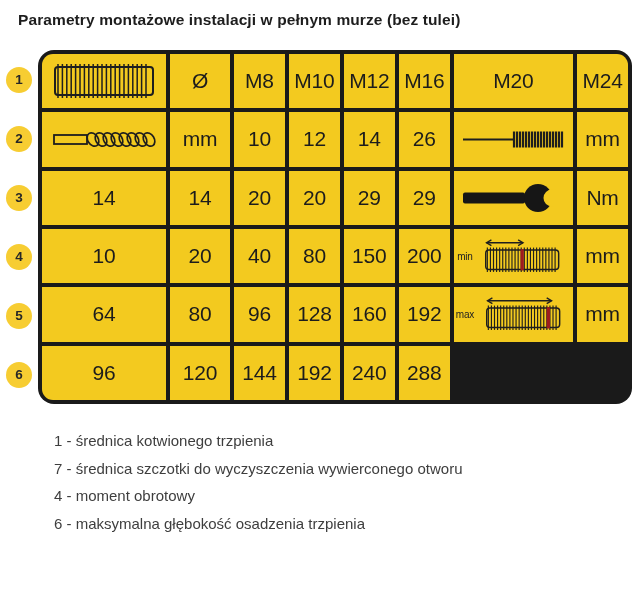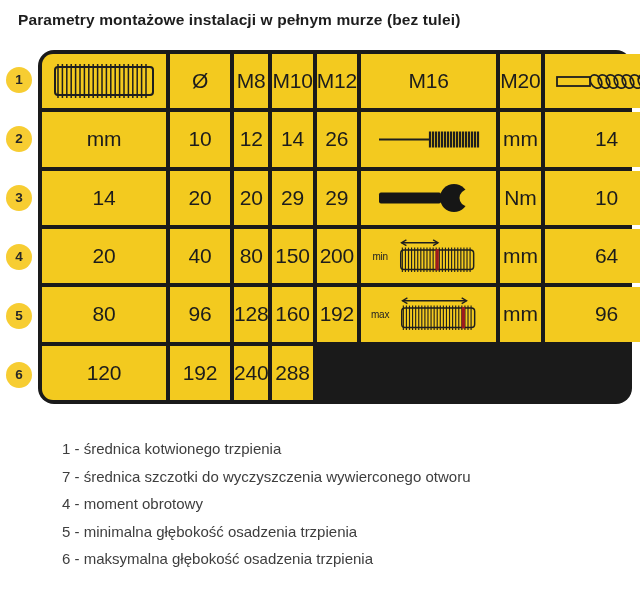--- a/index.html
+++ b/index.html
@@ -30,36 +30,36 @@
   }
   .cell{
     background:var(--cell-yellow);
     display:flex;align-items:center;justify-content:center;
     color:#1c1c1c;font-size:21px;letter-spacing:-0.2px;
   }
   .grid > .cell:nth-child(1){border-top-left-radius:11px}
   .grid > .cell:nth-child(8){border-top-right-radius:11px}
   .grid > .cell:nth-child(41){border-bottom-left-radius:11px}
   .grid > .cell:nth-child(48){border-bottom-right-radius:11px}
-  .icon-cell{gap:3px;padding:0 10px}
+  .icon-cell{gap:3px;padding:0 2px}
   .unit-cell{font-size:21px}
   .minmax{font-size:10px;color:#222;flex:0 0 auto}
   .badges{
     position:absolute;left:5px;top:50px;width:28px;height:354px;
     display:grid;grid-template-rows:repeat(6,1fr);
     justify-items:center;align-items:center;
   }
   .badge{
     width:26px;height:26px;border-radius:50%;
     background:var(--badge-yellow);
     color:#272727;font-size:13.5px;font-weight:bold;
     display:flex;align-items:center;justify-content:center;
   }
   .legend{
-    position:absolute;left:46px;top:424px;margin:16px;padding:0;list-style:none;
+    position:absolute;left:46px;top:424px;margin:8px;padding:0;list-style:none;
     color:#3e3e3e;font-size:15px;
   }
   .legend li{margin-bottom:9.5px;line-height:18px}
 </style>
 </head>
 <body>
 
 <div class="title">Parametry montażowe instalacji w pełnym murze (bez tulei)</div>
 
 <div class="badges">
@@ -98,20 +98,21 @@
           <line x1="94.0" y1="4" x2="94.0" y2="38" stroke="#1e1e1e" stroke-width="1.5"></line>
           <rect x="3" y="7" width="98" height="28" rx="3" fill="none" stroke="#1e1e1e" stroke-width="2"></rect>
         </svg>
       </div>
       <div class="cell unit-cell">Ø</div>
       <div class="cell value-cell">M8</div>
       <div class="cell value-cell">M10</div>
       <div class="cell value-cell">M12</div>
       <div class="cell value-cell">M16</div>
       <div class="cell value-cell">M20</div>
+      <div class="cell value-cell">M24</div>
       <div class="cell icon-cell">
         <svg width="104" height="37" viewBox="0 0 104 37">
           <rect x="2" y="14" width="33" height="9" fill="none" stroke="#1e1e1e" stroke-width="1.8"></rect>
           <ellipse cx="41" cy="18.5" rx="5.2" ry="7.2" fill="none" stroke="#1e1e1e" stroke-width="1.7" transform="rotate(-32 41 18.5)"></ellipse>
           <ellipse cx="49" cy="18.5" rx="5.2" ry="7.2" fill="none" stroke="#1e1e1e" stroke-width="1.7" transform="rotate(-32 49 18.5)"></ellipse>
           <ellipse cx="57" cy="18.5" rx="5.2" ry="7.2" fill="none" stroke="#1e1e1e" stroke-width="1.7" transform="rotate(-32 57 18.5)"></ellipse>
           <ellipse cx="65" cy="18.5" rx="5.2" ry="7.2" fill="none" stroke="#1e1e1e" stroke-width="1.7" transform="rotate(-32 65 18.5)"></ellipse>
           <ellipse cx="73" cy="18.5" rx="5.2" ry="7.2" fill="none" stroke="#1e1e1e" stroke-width="1.7" transform="rotate(-32 73 18.5)"></ellipse>
           <ellipse cx="81" cy="18.5" rx="5.2" ry="7.2" fill="none" stroke="#1e1e1e" stroke-width="1.7" transform="rotate(-32 81 18.5)"></ellipse>
           <ellipse cx="89" cy="18.5" rx="5.2" ry="7.2" fill="none" stroke="#1e1e1e" stroke-width="1.7" transform="rotate(-32 89 18.5)"></ellipse>
@@ -236,25 +237,25 @@
           <line x1="90.0" y1="13" x2="90.0" y2="43" stroke="#1e1e1e" stroke-width="1.4"></line>
           <line x1="93.8" y1="13" x2="93.8" y2="43" stroke="#1e1e1e" stroke-width="1.4"></line>
           <line x1="97.6" y1="13" x2="97.6" y2="43" stroke="#1e1e1e" stroke-width="1.4"></line>
           <rect x="12" y="16" width="90" height="24" rx="4" fill="none" stroke="#1e1e1e" stroke-width="1.8"></rect>
           <rect x="86" y="15" width="4" height="26" style="fill:var(--red-mark)"></rect>
         </svg>
       </div>
       <div class="cell unit-cell">mm</div>
       <div class="cell value-cell">96</div>
       <div class="cell value-cell">120</div>
+      <div class="cell value-cell">144</div>
       <div class="cell value-cell">192</div>
       <div class="cell value-cell">240</div>
       <div class="cell value-cell">288</div>
     </div>
 </div>
 
 <ul class="legend">
     <li>1 - średnica kotwionego trzpienia</li>
     <li>7 - średnica szczotki do wyczyszczenia wywierconego otworu</li>
     <li>4 - moment obrotowy</li>
-    <li>5 - minimalna głębokość osadzenia trzpienia</li>
     <li>6 - maksymalna głębokość osadzenia trzpienia</li>
   </ul>
 
 </body></html>

